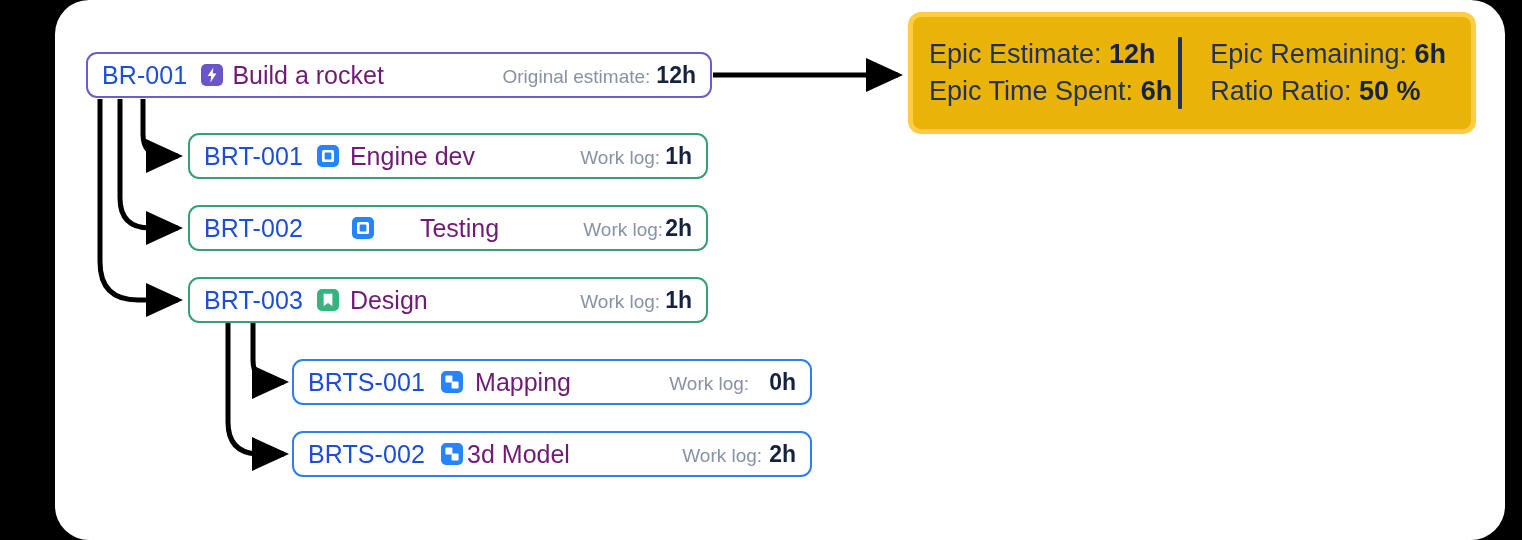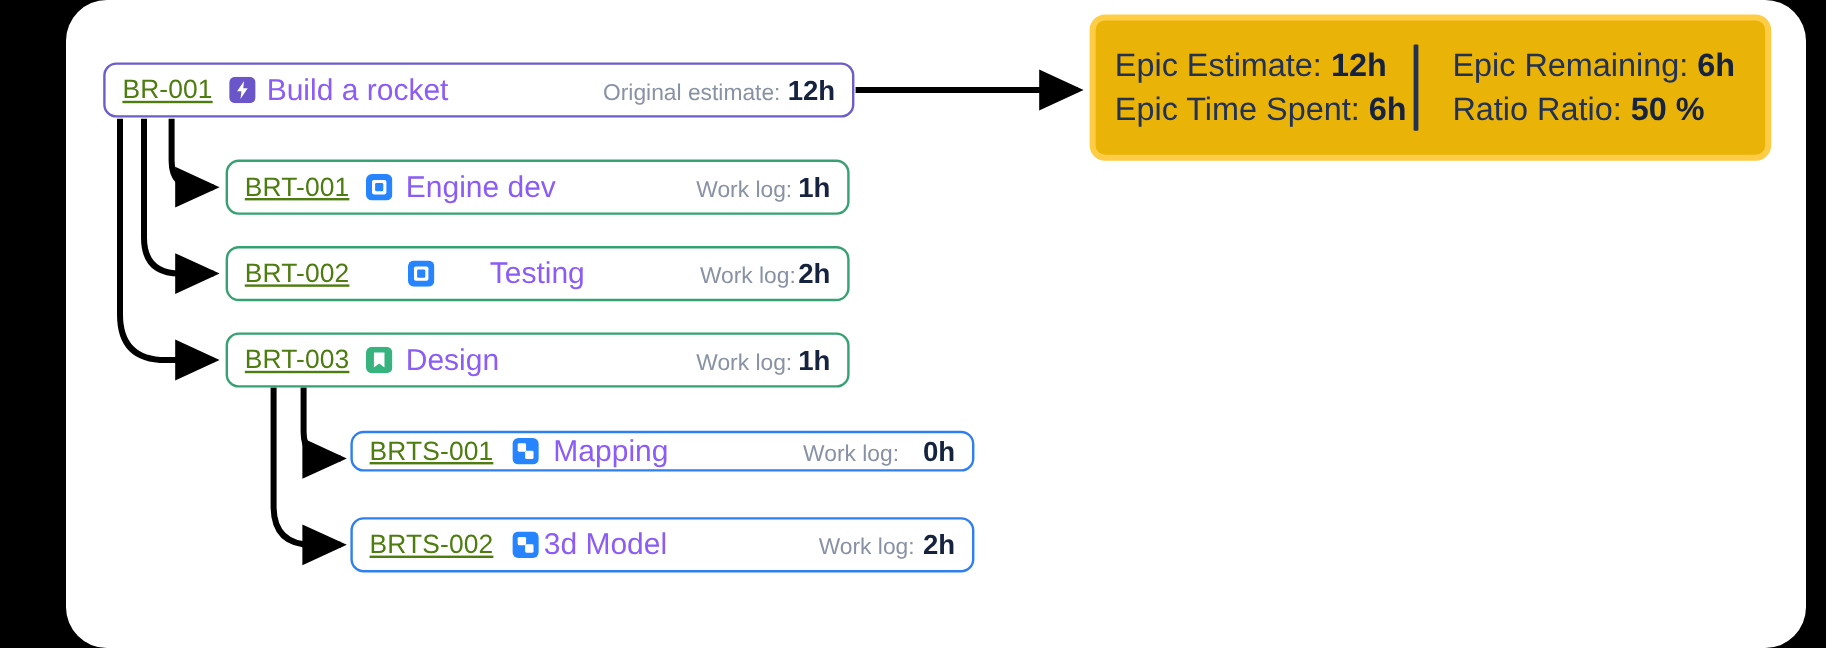--- a/index.html
+++ b/index.html
@@ -53,38 +53,37 @@
     border-style: solid;
     padding: 0 14px 0 14px;
     white-space: nowrap;
   }
 
   .node.epic    { border-color: #6b5ecb; }
   .node.task    { border-color: #36a172; }
   .node.subtask { border-color: #2f7ff0; }
 
   .key {
-    color: #4d7c0f;
-    font-size: 22px;
+    color: #1d4ed8;
+    font-size: 25px;
     letter-spacing: 0.1px;
-    text-decoration: underline;
   }
 
   .icon {
     width: 22px;
     height: 22px;
     border-radius: 5px;
     flex: 0 0 auto;
     position: relative;
     display: inline-block;
   }
   .icon svg { display: block; }
 
   .title {
-    color: #8b5cf6;
+    color: #701a75;
     font-size: 25px;
   }
 
   .meta {
     margin-left: auto;
     display: flex;
     align-items: baseline;
     color: #8892a4;
     font-size: 19px;
   }
@@ -213,21 +212,21 @@
         <path d="M6.6 4.8 h8.8 v12.4 l-4.4 -3.3 l-4.4 3.3 z" fill="#ffffff"></path>
       </svg>
     </span>
     <span class="title" style="margin-left:11px;">Design</span>
     <span class="meta">
       <span>Work log:</span>
       <span class="mval" style="margin-left:5px;">1h</span>
     </span>
   </div>
 
-  <div class="node subtask" style="left:292px; top:359px; width:520px; height:34px;justify-content:center;">
+  <div class="node subtask" style="left:292px; top:359px; width:520px; height:46px;justify-content:center;">
     <span class="key">BRTS-001</span>
     <span class="icon" style="margin-left:16px;">
       <svg width="22" height="22" viewBox="0 0 22 22">
         <rect x="0" y="0" width="22" height="22" rx="5" fill="#2684ff"></rect>
         <rect x="4.4" y="4.4" width="7" height="7" rx="1.2" fill="#ffffff"></rect>
         <rect x="10.6" y="10.6" width="7" height="7" rx="1.2" fill="#ffffff"></rect>
       </svg>
     </span>
     <span class="title" style="margin-left:12px;">Mapping</span>
     <span class="meta">

